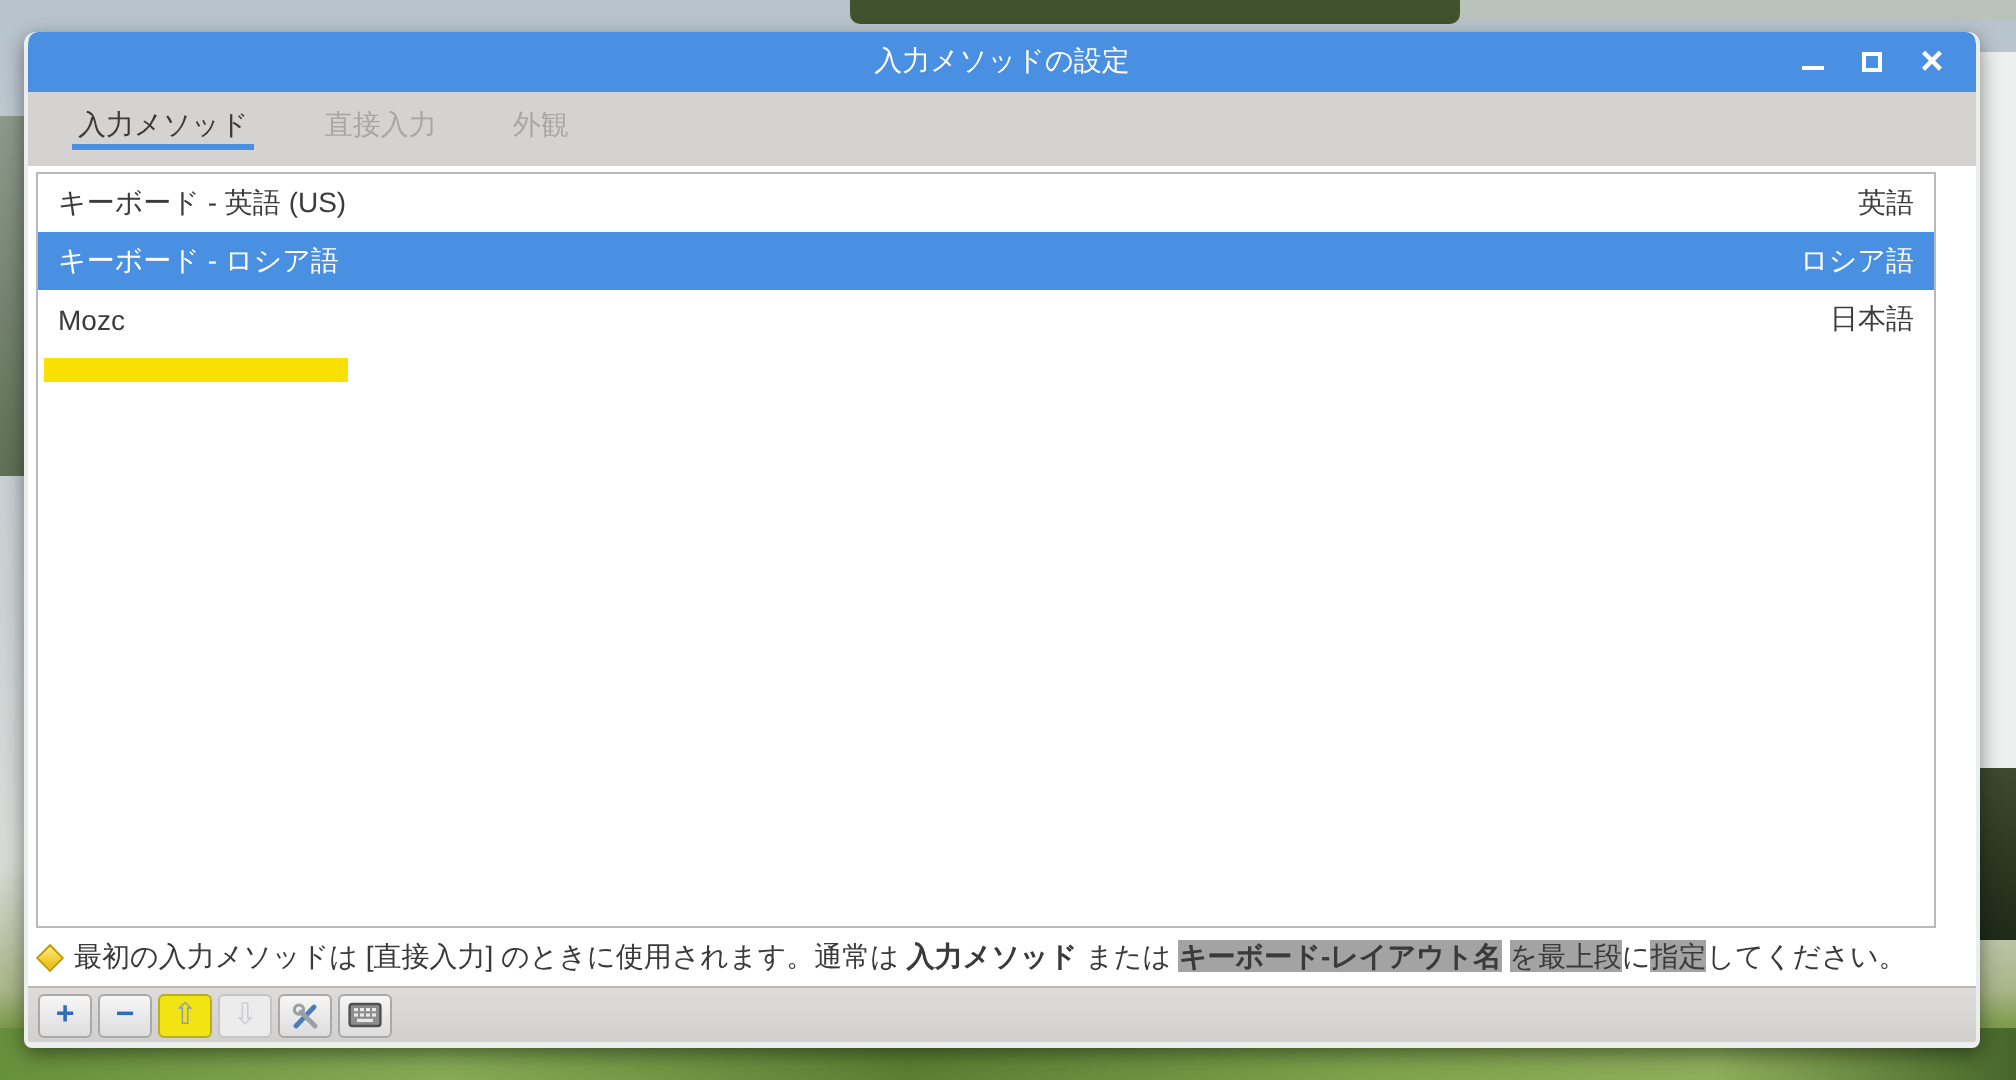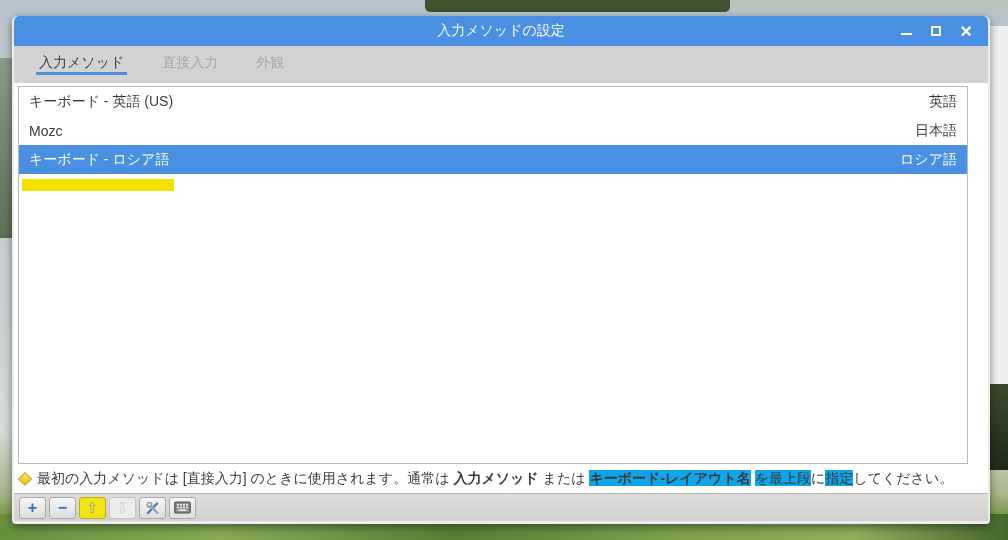--- a/index.html
+++ b/index.html
@@ -62,21 +62,21 @@
     height:12px; background:#f8e000; }
 
   .hintbar { flex:0 0 29px; height:29px; background:#ffffff; display:flex;
     align-items:center; padding:0 4px; font-size:14px; color:#3a3a3a;
     white-space:nowrap; overflow:hidden; }
   .diamond { width:10px; height:10px; flex:0 0 10px; margin:0 7px 0 2px;
     transform:rotate(45deg);
     background:linear-gradient(135deg,#ffe97a,#e8b90a);
     border:1px solid #c79a00; }
   .seg-bold { font-weight:bold; }
-  .seg-hl { background:#0ea5e9;margin-top:22px; }
+  .seg-hl { background:#a3a3a3;margin-top:22px; }
 
   .toolbar { flex:0 0 28px; height:28px;
     background:linear-gradient(#dedcda,#d2d0ce);
     border-top:1px solid #bab8b6;
     display:flex; align-items:center; gap:3px; padding-left:5px; }
   .tb-btn { width:27px; height:22px; border:1px solid #a9a9a9; border-radius:3px;
     background:linear-gradient(#f6f6f6,#dddddd);
     display:flex; align-items:center; justify-content:center; cursor:pointer; }
   .tb-btn.annotated { background:#f2e313; border-color:#b9ae25; }
   .tb-btn.disabled { background:#ececec; border-color:#c4c4c4; cursor:default; }
@@ -119,27 +119,27 @@
     <div class="tab">直接入力</div>
     <div class="tab">外観</div>
   </div>
 
   <div class="content">
     <div class="listbox">
       <div class="im-row">
         <span>キーボード - 英語 (US)</span>
         <span>英語</span>
       </div>
+      <div class="im-row selected">
+        <span>キーボード - ロシア語</span>
+        <span>ロシア語</span>
+      </div>
       <div class="im-row">
         <span>Mozc</span>
         <span>日本語</span>
-      </div>
-      <div class="im-row selected">
-        <span>キーボード - ロシア語</span>
-        <span>ロシア語</span>
       </div>
       <div class="annotation-rect"></div>
     </div>
   </div>
 
   <div class="hintbar">
     <span class="diamond"></span>
     <span>
       <span>最初の入力メソッドは [直接入力] のときに使用されます。通常は </span><span class="seg-bold">入力メソッド</span><span> または </span><span class="seg-bold seg-hl">キーボード-レイアウト名</span><span> </span><span class="seg-hl">を最上段</span><span>に</span><span class="seg-hl">指定</span><span>してください。</span>
     </span>

